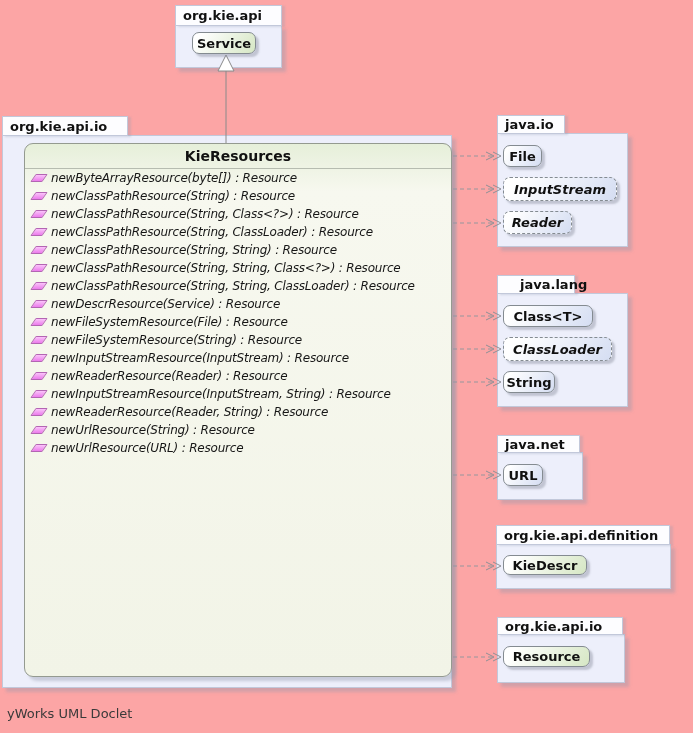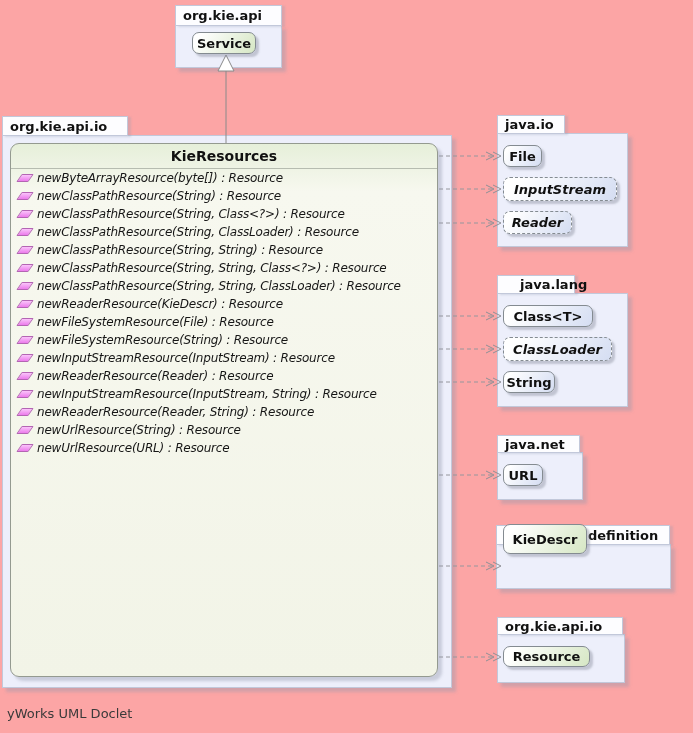--- a/index.html
+++ b/index.html
@@ -32,21 +32,21 @@
     border:1px solid #848b91;border-radius:7px;
     display:flex;align-items:center;justify-content:center;
     font-weight:bold;font-size:13px;color:#101010;white-space:nowrap;
     box-shadow:3px 3px 2px rgba(140,145,160,.45);cursor:pointer;
   }
   .cb.java{background:linear-gradient(125deg,#ffffff 12%,#d7dff3 96%);}
   .cb.kie{background:linear-gradient(125deg,#ffffff 12%,#d8e8c7 96%);}
   .cb.abstract{border-style:dashed;font-style:italic;}
 
   .main-box{
-    position:absolute;left:10px;top:143px;width:428px;height:534px;
+    position:absolute;left:24px;top:143px;width:428px;height:534px;
     box-sizing:border-box;z-index:3;
     border:1px solid #949a90;border-radius:9px;
     background:linear-gradient(to bottom,#e6efda 0%,#f7f8ef 9%,#f2f4e7 100%);
     box-shadow:4px 4px 3px rgba(148,152,172,.40);
   }
   .main-title{
     height:24px;line-height:24px;text-align:center;
     font-weight:bold;font-size:14px;border-bottom:1px solid #b6bcb0;cursor:pointer;
   }
   .mrows{position:absolute;left:0;right:0;top:25px;}
@@ -153,21 +153,21 @@
       <div class="mrow">
           <span class="micon"></span>
           <span class="mtext">newClassPathResource(String, String, Class&lt;?&gt;) : Resource</span>
         </div>
       <div class="mrow">
           <span class="micon"></span>
           <span class="mtext">newClassPathResource(String, String, ClassLoader) : Resource</span>
         </div>
       <div class="mrow">
           <span class="micon"></span>
-          <span class="mtext">newReaderResource(KieDescr) : Resource</span>
+          <span class="mtext">newDescrResource(Service) : Resource</span>
         </div>
       <div class="mrow">
           <span class="micon"></span>
           <span class="mtext">newFileSystemResource(File) : Resource</span>
         </div>
       <div class="mrow">
           <span class="micon"></span>
           <span class="mtext">newFileSystemResource(String) : Resource</span>
         </div>
       <div class="mrow">
@@ -208,21 +208,21 @@
   <div class="cb java" style="left:503px;top:305px;width:90px;height:22px;">Class&lt;T&gt;</div>
   <div class="cb java abstract" style="left:503px;top:337px;width:109px;height:24px;">ClassLoader</div>
   <div class="cb java" style="left:503px;top:371px;width:52px;height:22px;">String</div>
 
   <div class="pkg-tab" style="left:497px;top:435px;width:83px;height:18px;">java.net</div>
   <div class="pkg-body" style="left:497px;top:452px;width:86px;height:48px;"></div>
   <div class="cb java" style="left:503px;top:464px;width:40px;height:22px;">URL</div>
 
   <div class="pkg-tab" style="left:496px;top:525px;width:174px;height:20px;">org.kie.api.definition</div>
   <div class="pkg-body" style="left:496px;top:544px;width:175px;height:45px;"></div>
-  <div class="cb kie" style="left:503px;top:524px;width:84px;height:30px;text-align:right;">KieDescr</div>
+  <div class="cb kie" style="left:503px;top:555px;width:84px;height:20px;text-align:right;">KieDescr</div>
 
   <div class="pkg-tab" style="left:497px;top:617px;width:126px;height:18px;">org.kie.api.io</div>
   <div class="pkg-body" style="left:497px;top:634px;width:128px;height:49px;"></div>
   <div class="cb kie" style="left:503px;top:646px;width:87px;height:21px;">Resource</div>
 
   <div class="footer">yWorks UML Doclet</div>
 
 </div>
 
 </body></html>

